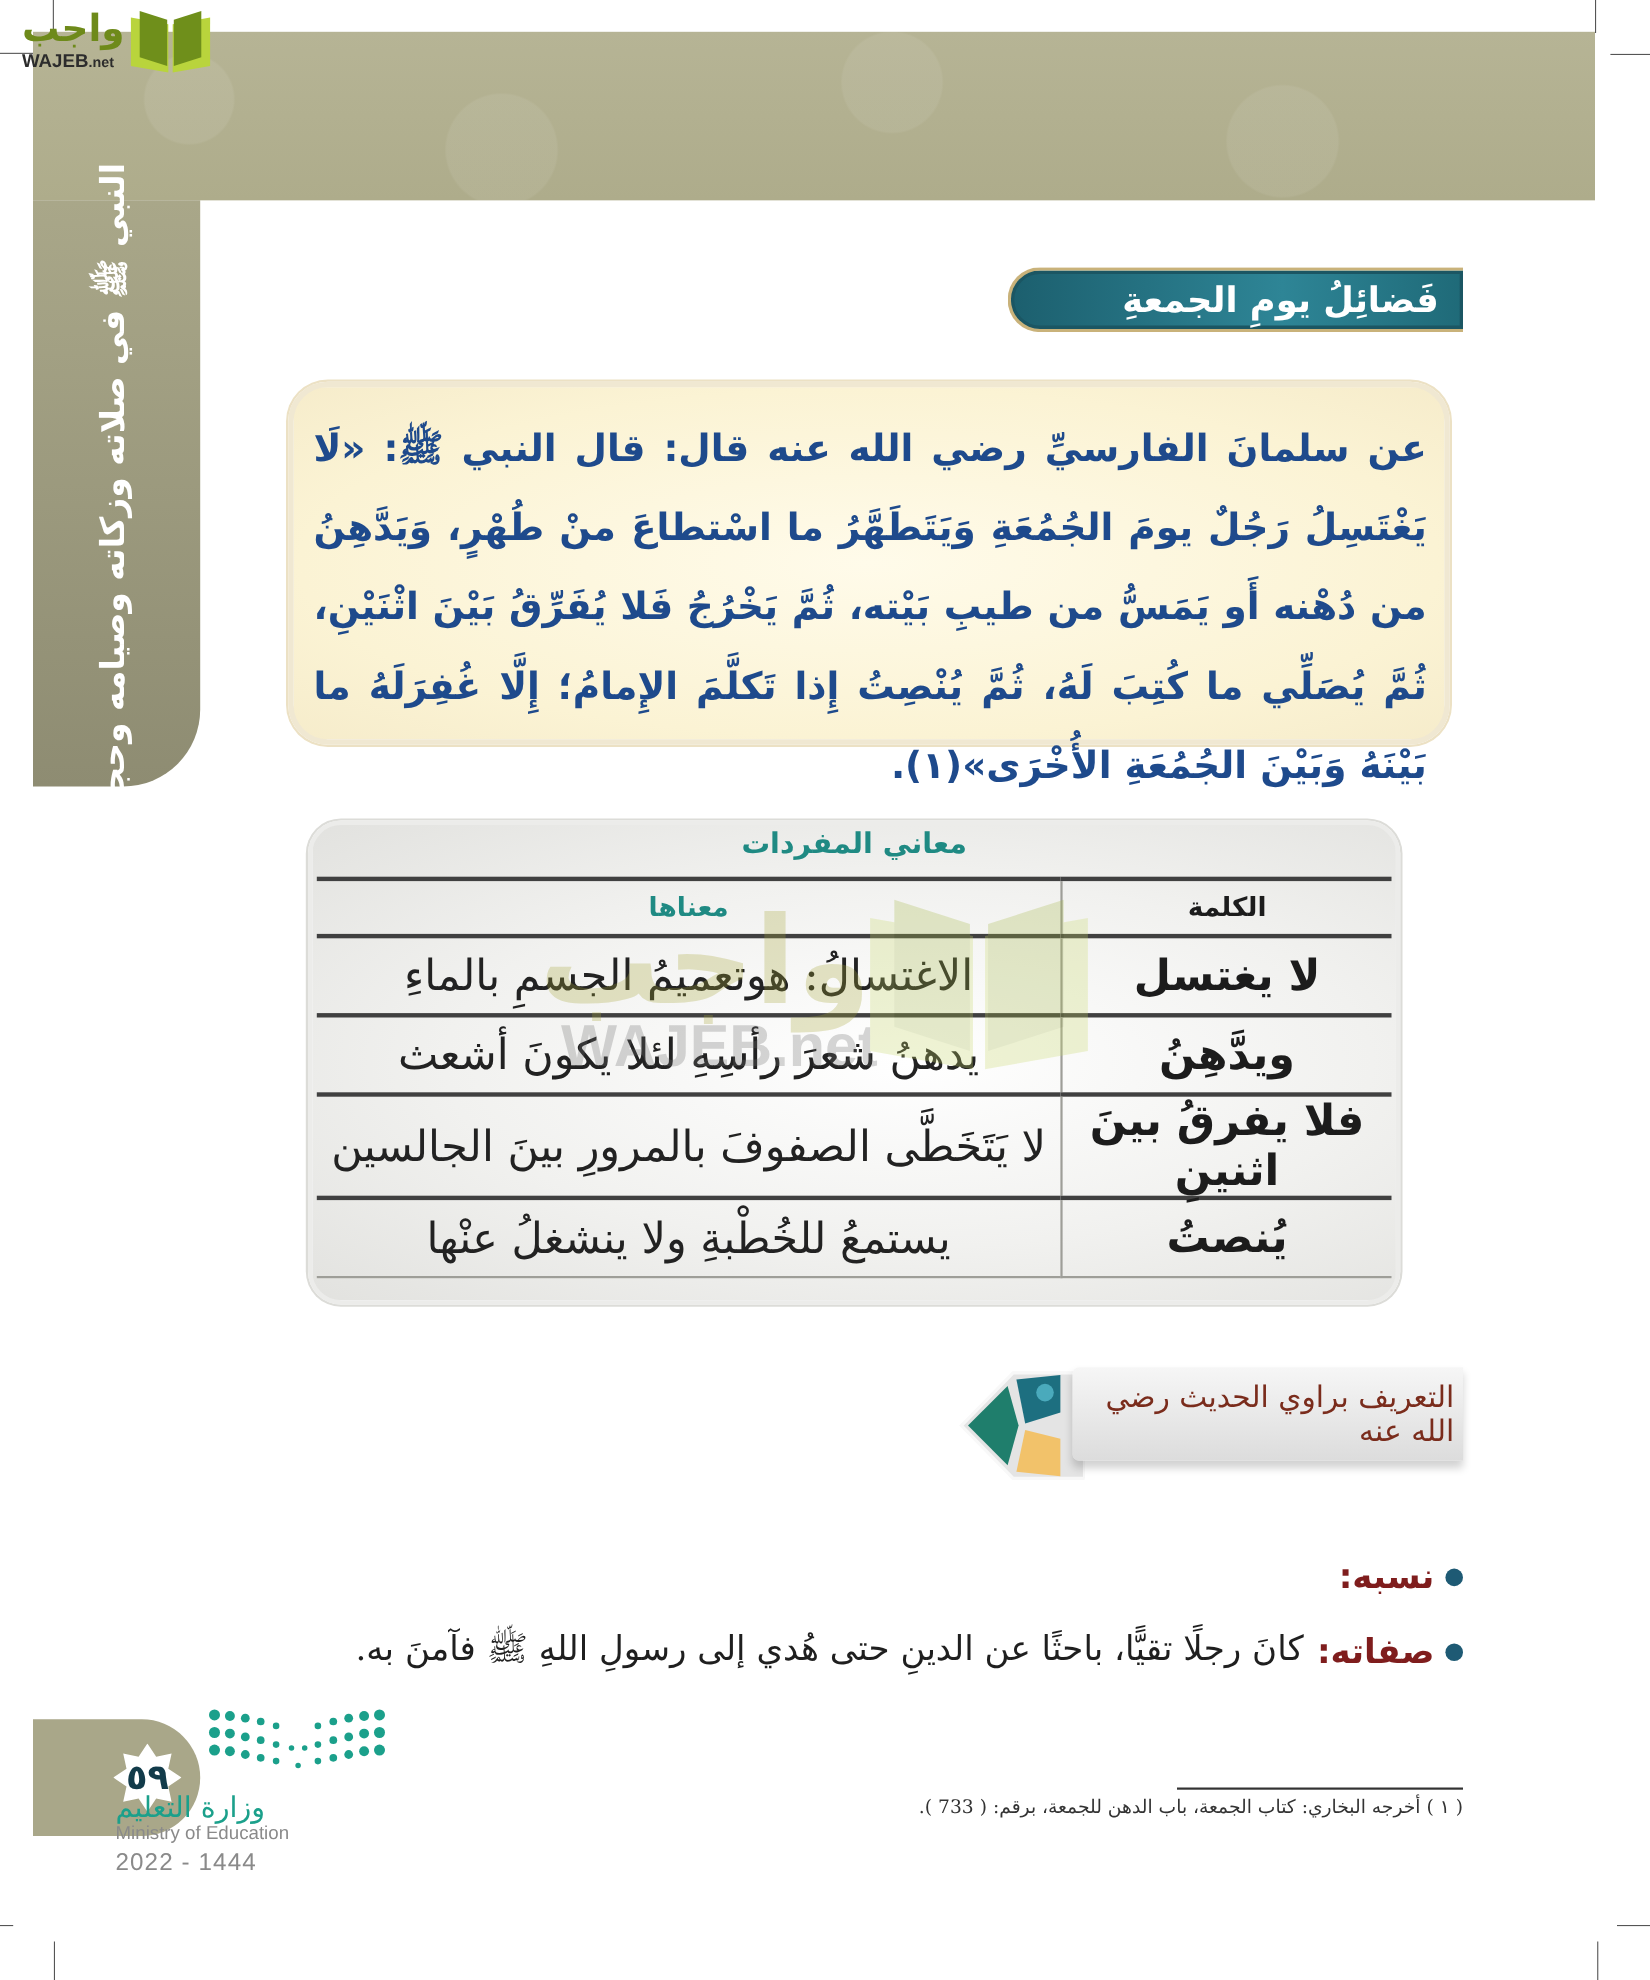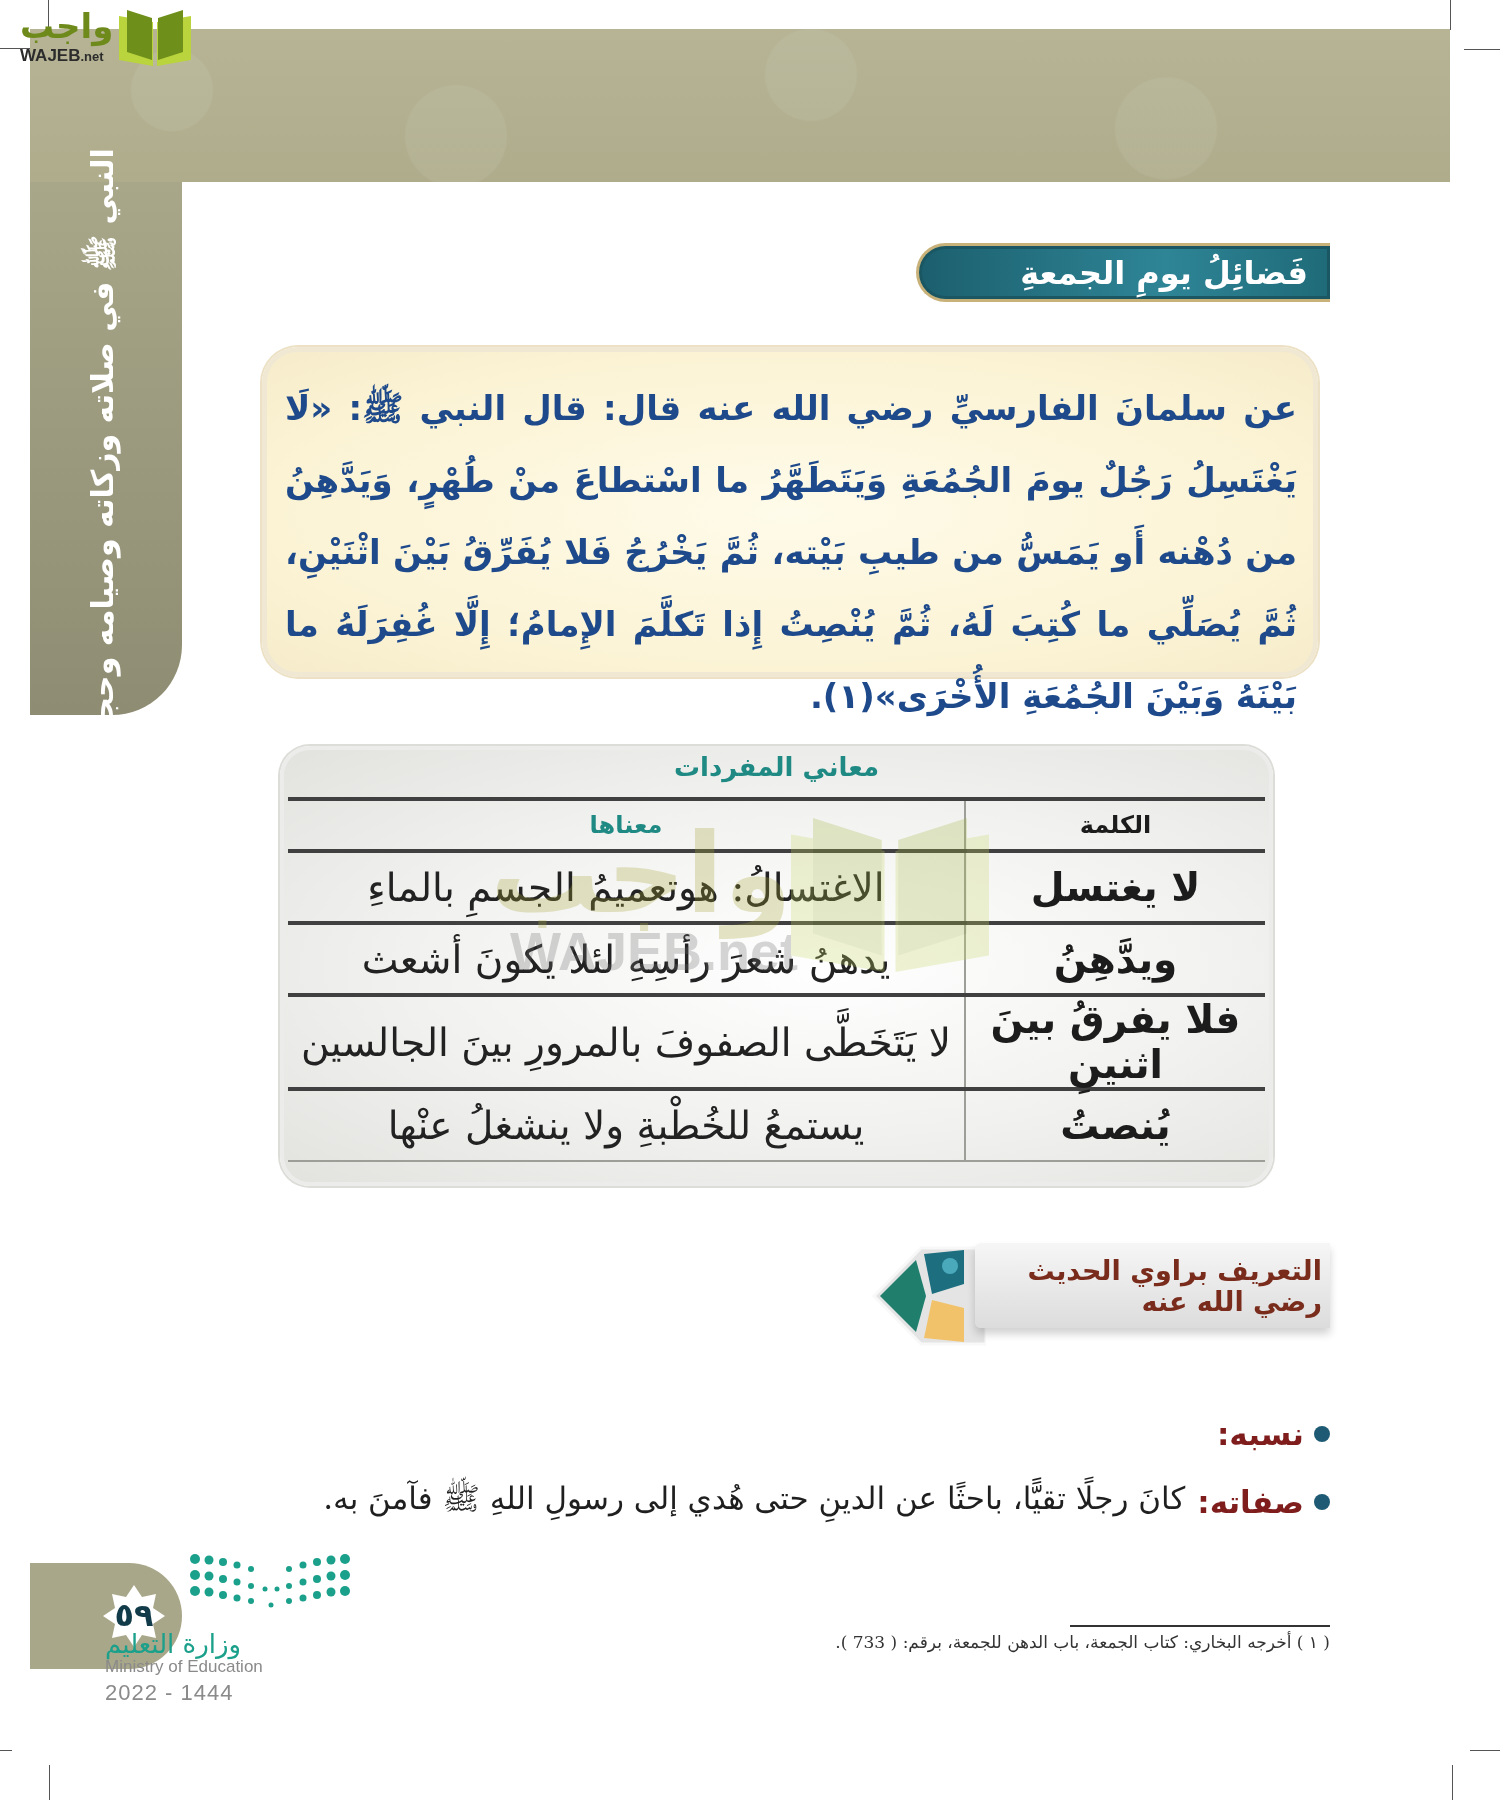--- a/index.html
+++ b/index.html
@@ -94,21 +94,21 @@
   .wm-book { position: absolute; left: 330px; top: 0; width: 220px; height: 170px; }
 
   
   .narrator-banner {
     position: absolute; left: 975px; top: 1243px; width: 355px; height: 85px;
     background: linear-gradient(180deg, #f6f6f6, #dcdcdc);
     border-radius: 6px 0 0 6px;
     box-shadow: 0 6px 8px rgba(0,0,0,0.18);
     display: flex; align-items: center; justify-content: flex-end; padding-right: 8px;
   }
-  .narrator-banner span { color: #7a2c1c; font-weight: bold; font-size: 27px; direction: rtl; }
+  .narrator-banner span { color: #7a2c1c; font-weight: normal; font-size: 27px; direction: rtl; }
   .narrator-shape { position: absolute; left: 866px; top: 1236px; width: 120px; height: 120px; }
 
   
   .bullets { position: absolute; left: 230px; top: 1400px; width: 1100px; direction: rtl; }
   .bullet { display: flex; align-items: center; height: 68px; font-size: 31px; color: #1f1f1f; font-family: "DejaVu Serif", serif; }
   .bullet .dot { width: 16px; height: 16px; border-radius: 50%; background: #1e5a74; margin-left: 10px; flex: 0 0 16px; }
   .bullet .label { color: #7f1d1d; font-weight: bold; margin-left: 12px; font-family: "DejaVu Sans", sans-serif; }
 
   
   .footnote-rule { position: absolute; left: 1070px; top: 1625px; width: 260px; height: 2px; background: #333; }

